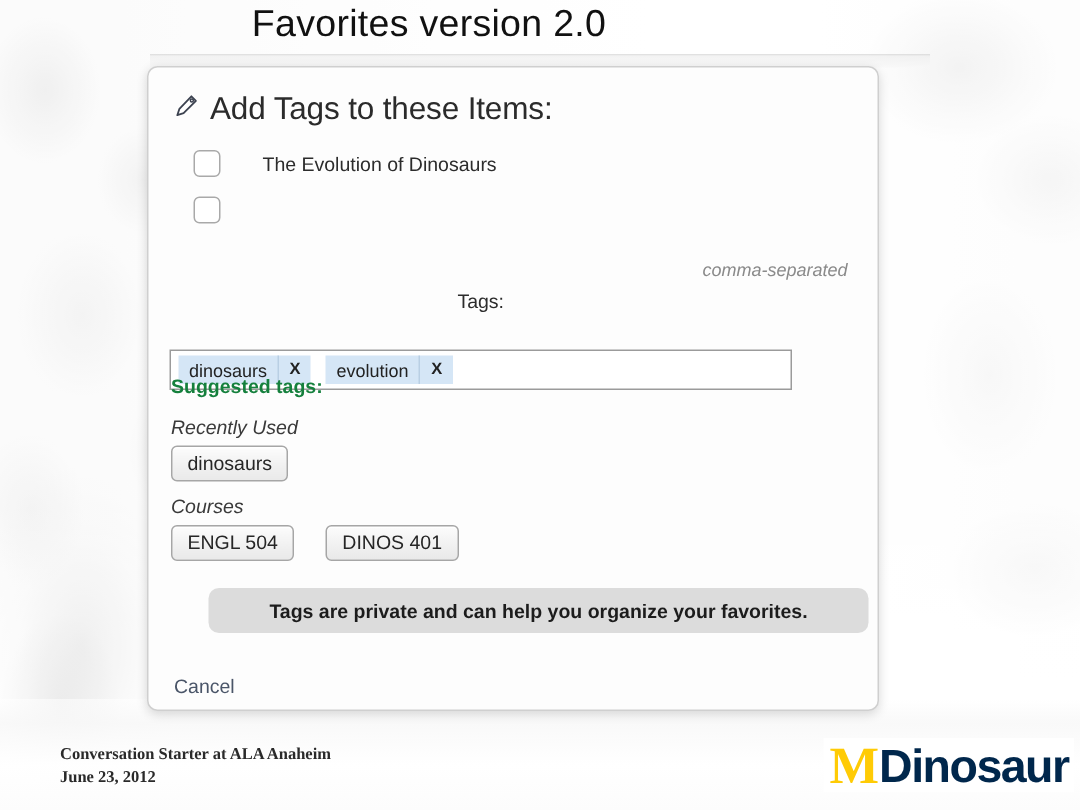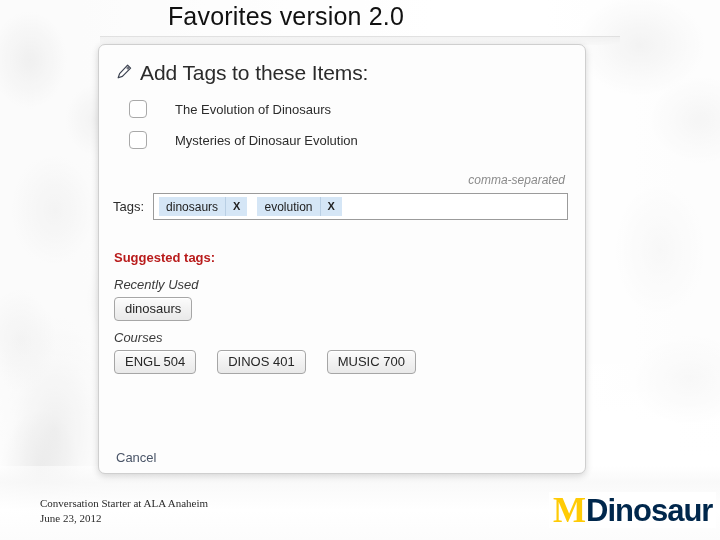--- a/index.html
+++ b/index.html
@@ -154,21 +154,22 @@
     color: #8a8a8a;
   }
 
   
   .tags-row {
     position: absolute;
     left: 14px;
     top: 148px;
     display: flex;
     align-items: center;
-    gap: 9px;
+    gap: 25px;
+    flex-direction: column;
   }
   .tags-label {
     font-size: 13px;
     color: #2c2c2c;
   }
   .tags-box {
     width: 415px;
     height: 27px;
     background: #ffffff;
     border: 1px solid #9b9b9b;
@@ -195,21 +196,21 @@
     line-height: 19px;
   }
 
   
   .sugg-title {
     position: absolute;
     left: 15px;
     top: 205px;
     font-size: 13px;
     font-weight: bold;
-    color: #b91c1c;
+    color: #15803d;
   }
   .grp-label {
     position: absolute;
     left: 15px;
     font-size: 13px;
     font-style: italic;
     color: #3a3a3a;
   }
   .grp-recent { top: 232px; }
   .grp-courses { top: 285px; }
@@ -265,21 +266,21 @@
     color: #4a5568;
   }
 
   
   .footer-text {
     position: absolute;
     left: 40px;
     top: 496px;
     font-family: "Liberation Serif", serif;
     font-size: 11px;
-    font-weight: normal;
+    font-weight: bold;
     color: #2a2a2a;
     line-height: 15px;
     z-index: 6;
   }
   .logo {
     position: absolute;
     left: 549px;
     top: 492px;
     height: 36px;
     display: flex;
@@ -330,21 +331,20 @@
       <span class="dlg-head-text">Add Tags to these Items:</span>
     </div>
 
     <div class="item-row r1">
       <span class="cbx"></span>
       <span class="item-label">The Evolution of Dinosaurs</span>
     </div>
 
     <div class="item-row r2">
       <span class="cbx"></span>
-      <span class="item-label">Mysteries of Dinosaur Evolution</span>
     </div>
 
     <div class="hint">comma-separated</div>
 
     <div class="tags-row">
       <span class="tags-label">Tags:</span>
       <div class="tags-box">
         <span class="chip">
           <span class="chip-text">dinosaurs</span>
           <span class="chip-x">X</span>
@@ -360,23 +360,25 @@
 
     <div class="grp-label grp-recent">Recently Used</div>
     <div class="btn-row btn-recent">
       <button class="sg-btn">dinosaurs</button>
     </div>
 
     <div class="grp-label grp-courses">Courses</div>
     <div class="btn-row btn-courses">
       <button class="sg-btn">ENGL 504</button>
       <button class="sg-btn">DINOS 401</button>
-      <button class="sg-btn">MUSIC 700</button>
-    </div>
-
+    </div>
+
+    <div class="notice">
+      <span class="notice-text">Tags are private and can help you organize your favorites.</span>
+    </div>
 
     <div class="cancel">Cancel</div>
 
   </div>
 </div>
 
 <div class="footer-text">
   <div>Conversation Starter at ALA Anaheim</div>
   <div>June 23, 2012</div>
 </div>

